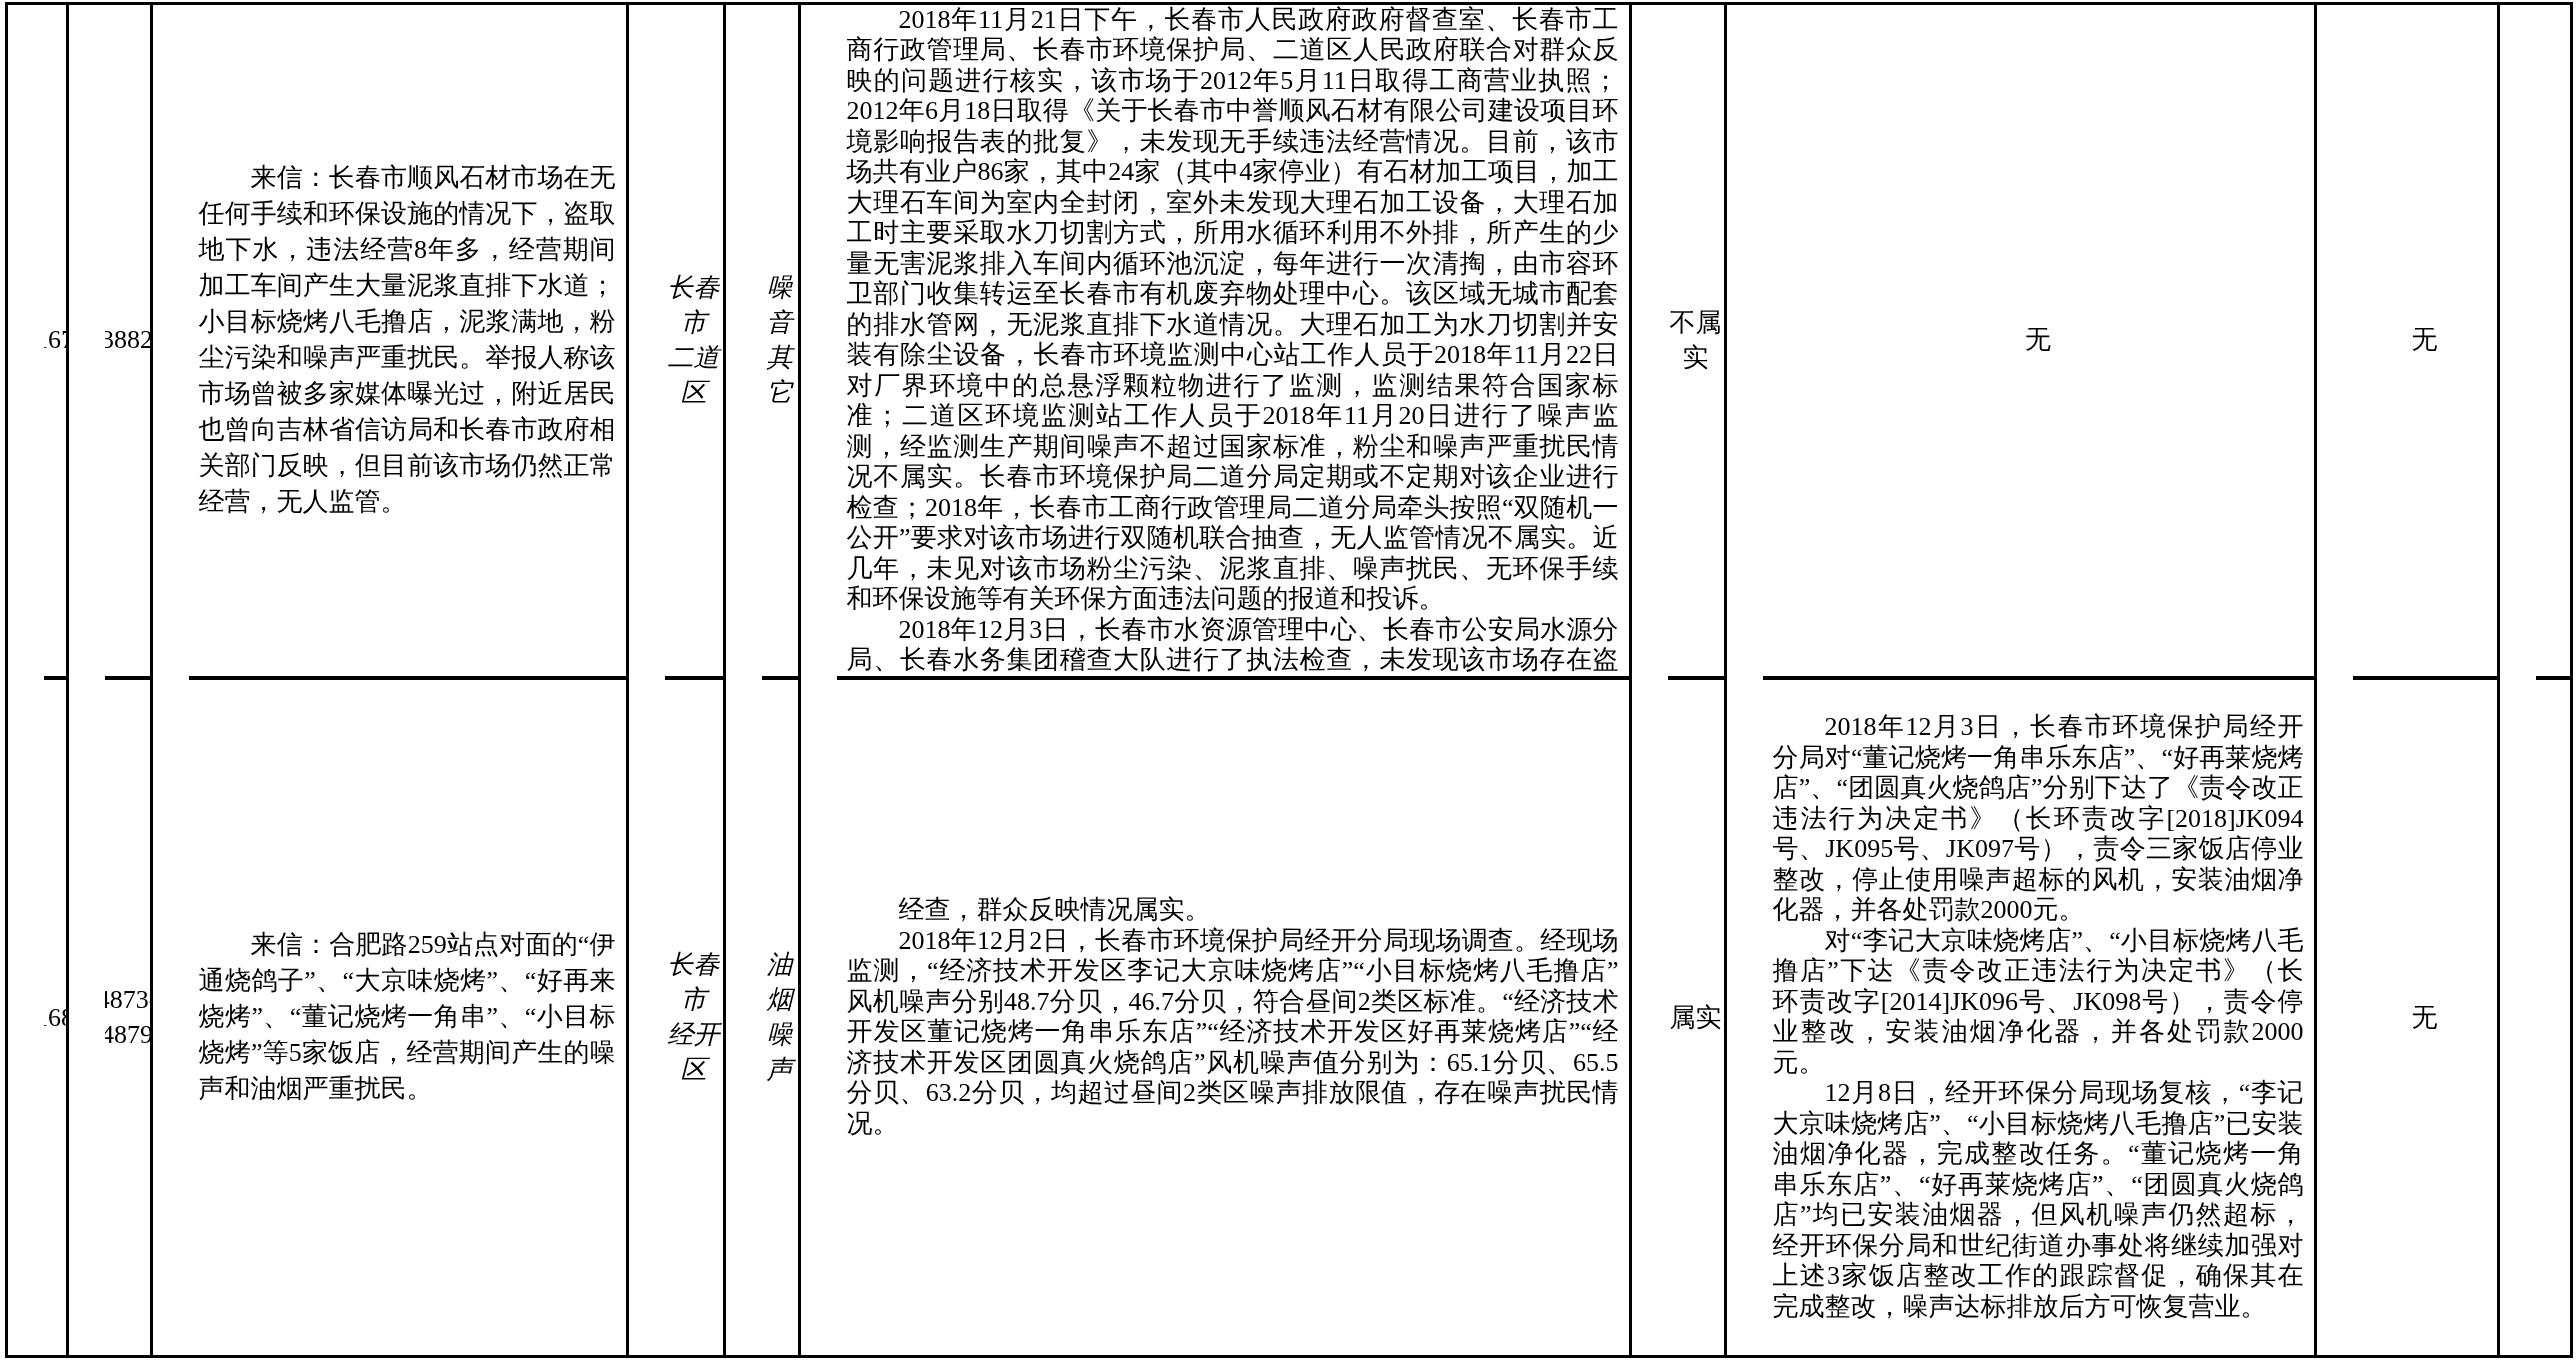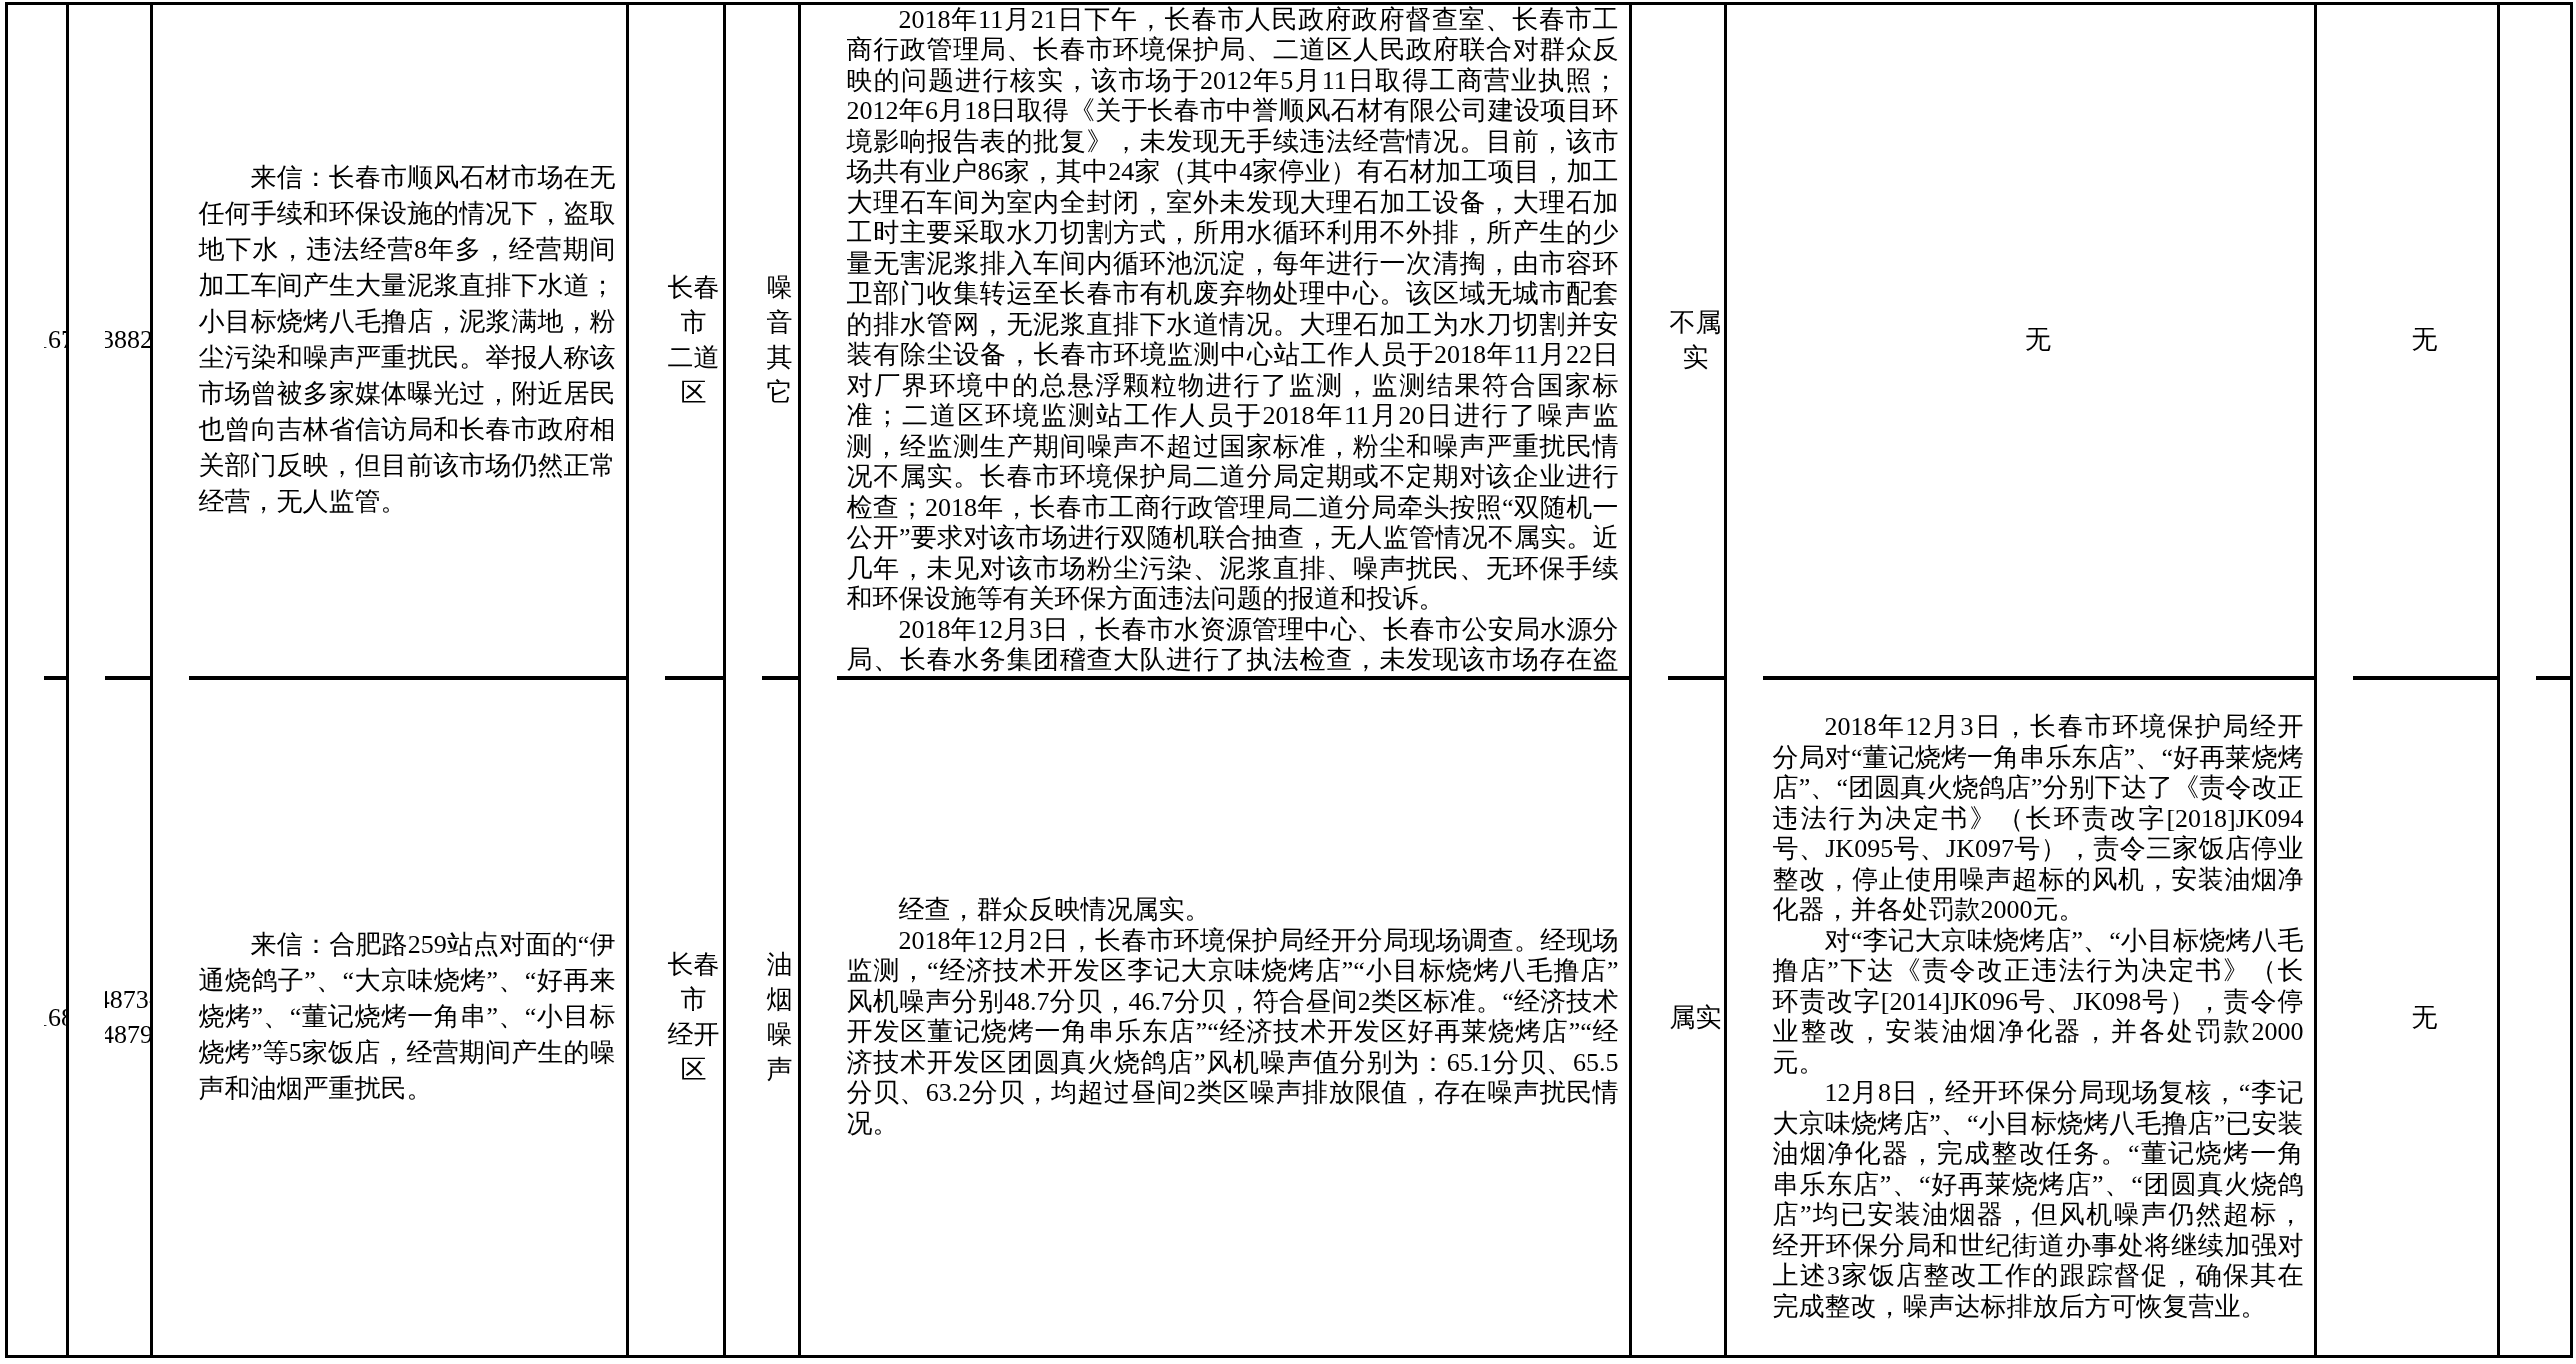--- a/index.html
+++ b/index.html
@@ -39,21 +39,21 @@
     text-align:left;
     padding:7.6px 10px;
   }
   .txt p {
     margin:0;
     text-indent:2em;
     text-align:justify;
   }
   .dense p { line-height:30.5px; }
   .loose p { line-height:36px; }
-  .stack div { line-height:35px; }
+  .stack div { line-height:35px;font-style:italic; }
 </style>
 </head>
 <body>
 
 <div class="page">
   <div class="tbl">
 
     <div class="cell r1">
       <span>167</span>
     </div>

